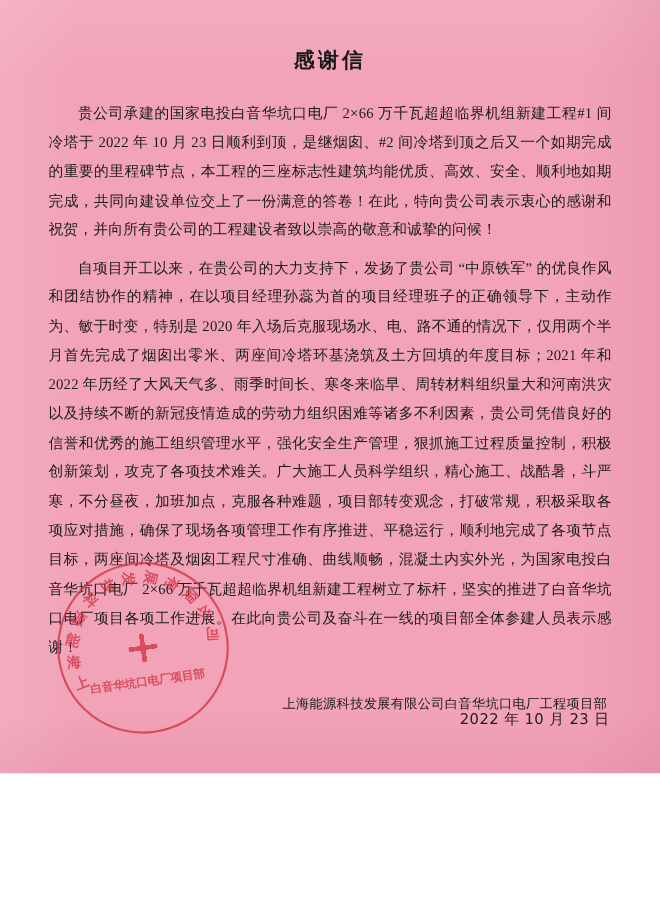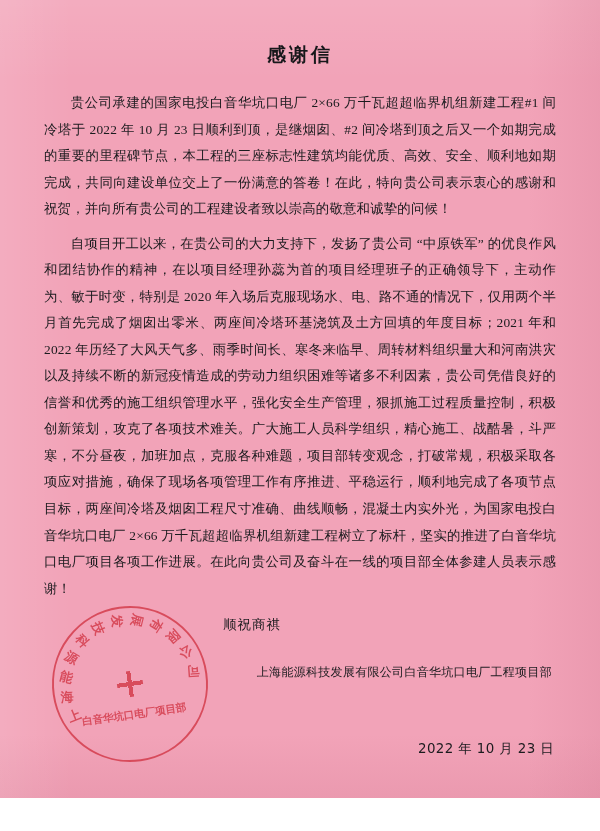--- a/index.html
+++ b/index.html
@@ -9,21 +9,21 @@
   }
   body {
     width: 600px;
     height: 831px;
     overflow: hidden;
     font-family: "DejaVu Sans", "Liberation Sans", sans-serif;
   }
   .page {
     position: relative;
     width: 600px;
-    height: 798px;
+    height: 703px;
     background: #f2a3b8;
     box-sizing: border-box;
     overflow: hidden;
   }
   
   .page::before {
     content: "";
     position: absolute;
     inset: 0;
     background:
@@ -146,21 +146,20 @@
 <div class="page">
 
   <div class="content">
 
     <div class="doc-title">感谢信</div>
 
 
     <p class="para">贵公司承建的国家电投白音华坑口电厂 2×66 万千瓦超超临界机组新建工程#1 间冷塔于 2022 年 10 月 23 日顺利到顶，是继烟囱、#2 间冷塔到顶之后又一个如期完成的重要的里程碑节点，本工程的三座标志性建筑均能优质、高效、安全、顺利地如期完成，共同向建设单位交上了一份满意的答卷！在此，特向贵公司表示衷心的感谢和祝贺，并向所有贵公司的工程建设者致以崇高的敬意和诚挚的问候！</p>
     <p class="para">自项目开工以来，在贵公司的大力支持下，发扬了贵公司 “中原铁军” 的优良作风和团结协作的精神，在以项目经理孙蕊为首的项目经理班子的正确领导下，主动作为、敏于时变，特别是 2020 年入场后克服现场水、电、路不通的情况下，仅用两个半月首先完成了烟囱出零米、两座间冷塔环基浇筑及土方回填的年度目标；2021 年和 2022 年历经了大风天气多、雨季时间长、寒冬来临早、周转材料组织量大和河南洪灾以及持续不断的新冠疫情造成的劳动力组织困难等诸多不利因素，贵公司凭借良好的信誉和优秀的施工组织管理水平，强化安全生产管理，狠抓施工过程质量控制，积极创新策划，攻克了各项技术难关。广大施工人员科学组织，精心施工、战酷暑，斗严寒，不分昼夜，加班加点，克服各种难题，项目部转变观念，打破常规，积极采取各项应对措施，确保了现场各项管理工作有序推进、平稳运行，顺利地完成了各项节点目标，两座间冷塔及烟囱工程尺寸准确、曲线顺畅，混凝土内实外光，为国家电投白音华坑口电厂 2×66 万千瓦超超临界机组新建工程树立了标杆，坚实的推进了白音华坑口电厂项目各项工作进展。在此向贵公司及奋斗在一线的项目部全体参建人员表示感谢！</p>
 
-    <div class="sig-greeting">顺祝商祺</div>
 
     <div class="signature-block">
       <div class="sig-line">上海能源科技发展有限公司白音华坑口电厂工程项目部</div>
     </div>
   </div>
 
   <div class="stamp">
     <div class="stamp-text">
       <span style="transform: rotate(-104deg) translate(0, -70px) rotate(90deg);">上</span>
       <span style="transform: rotate(-86deg) translate(0, -70px) rotate(90deg);">海</span>

